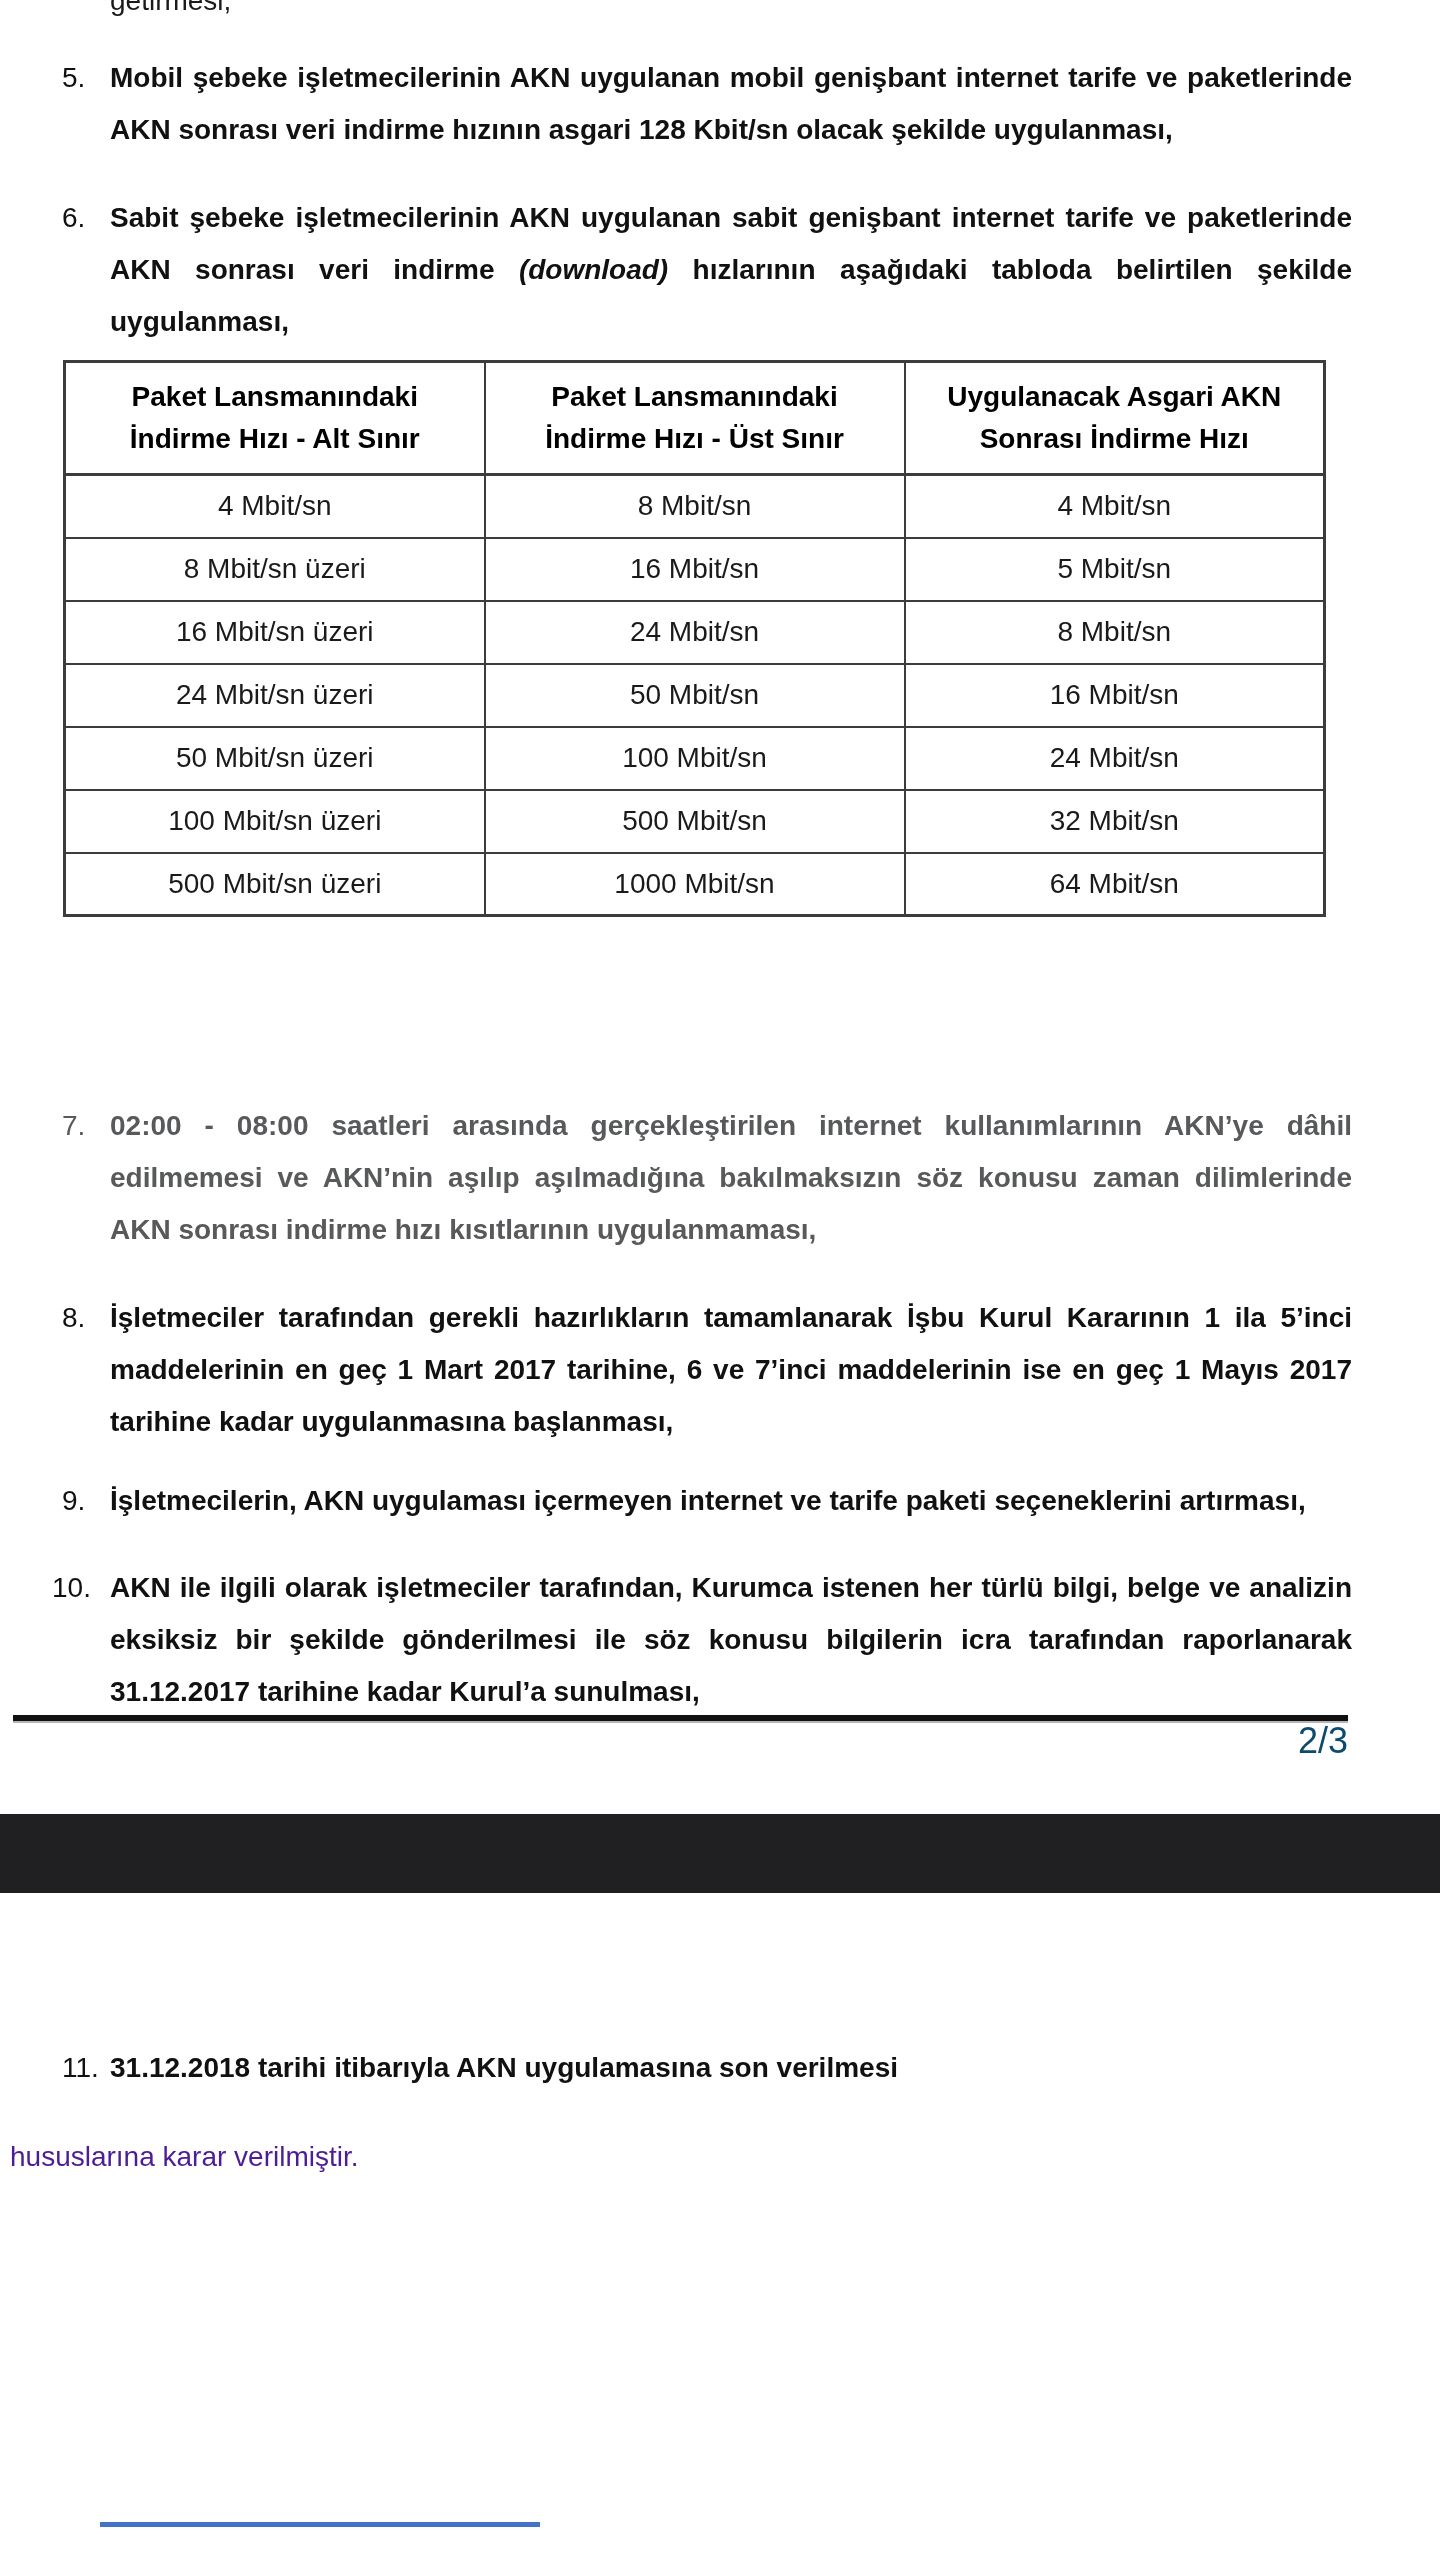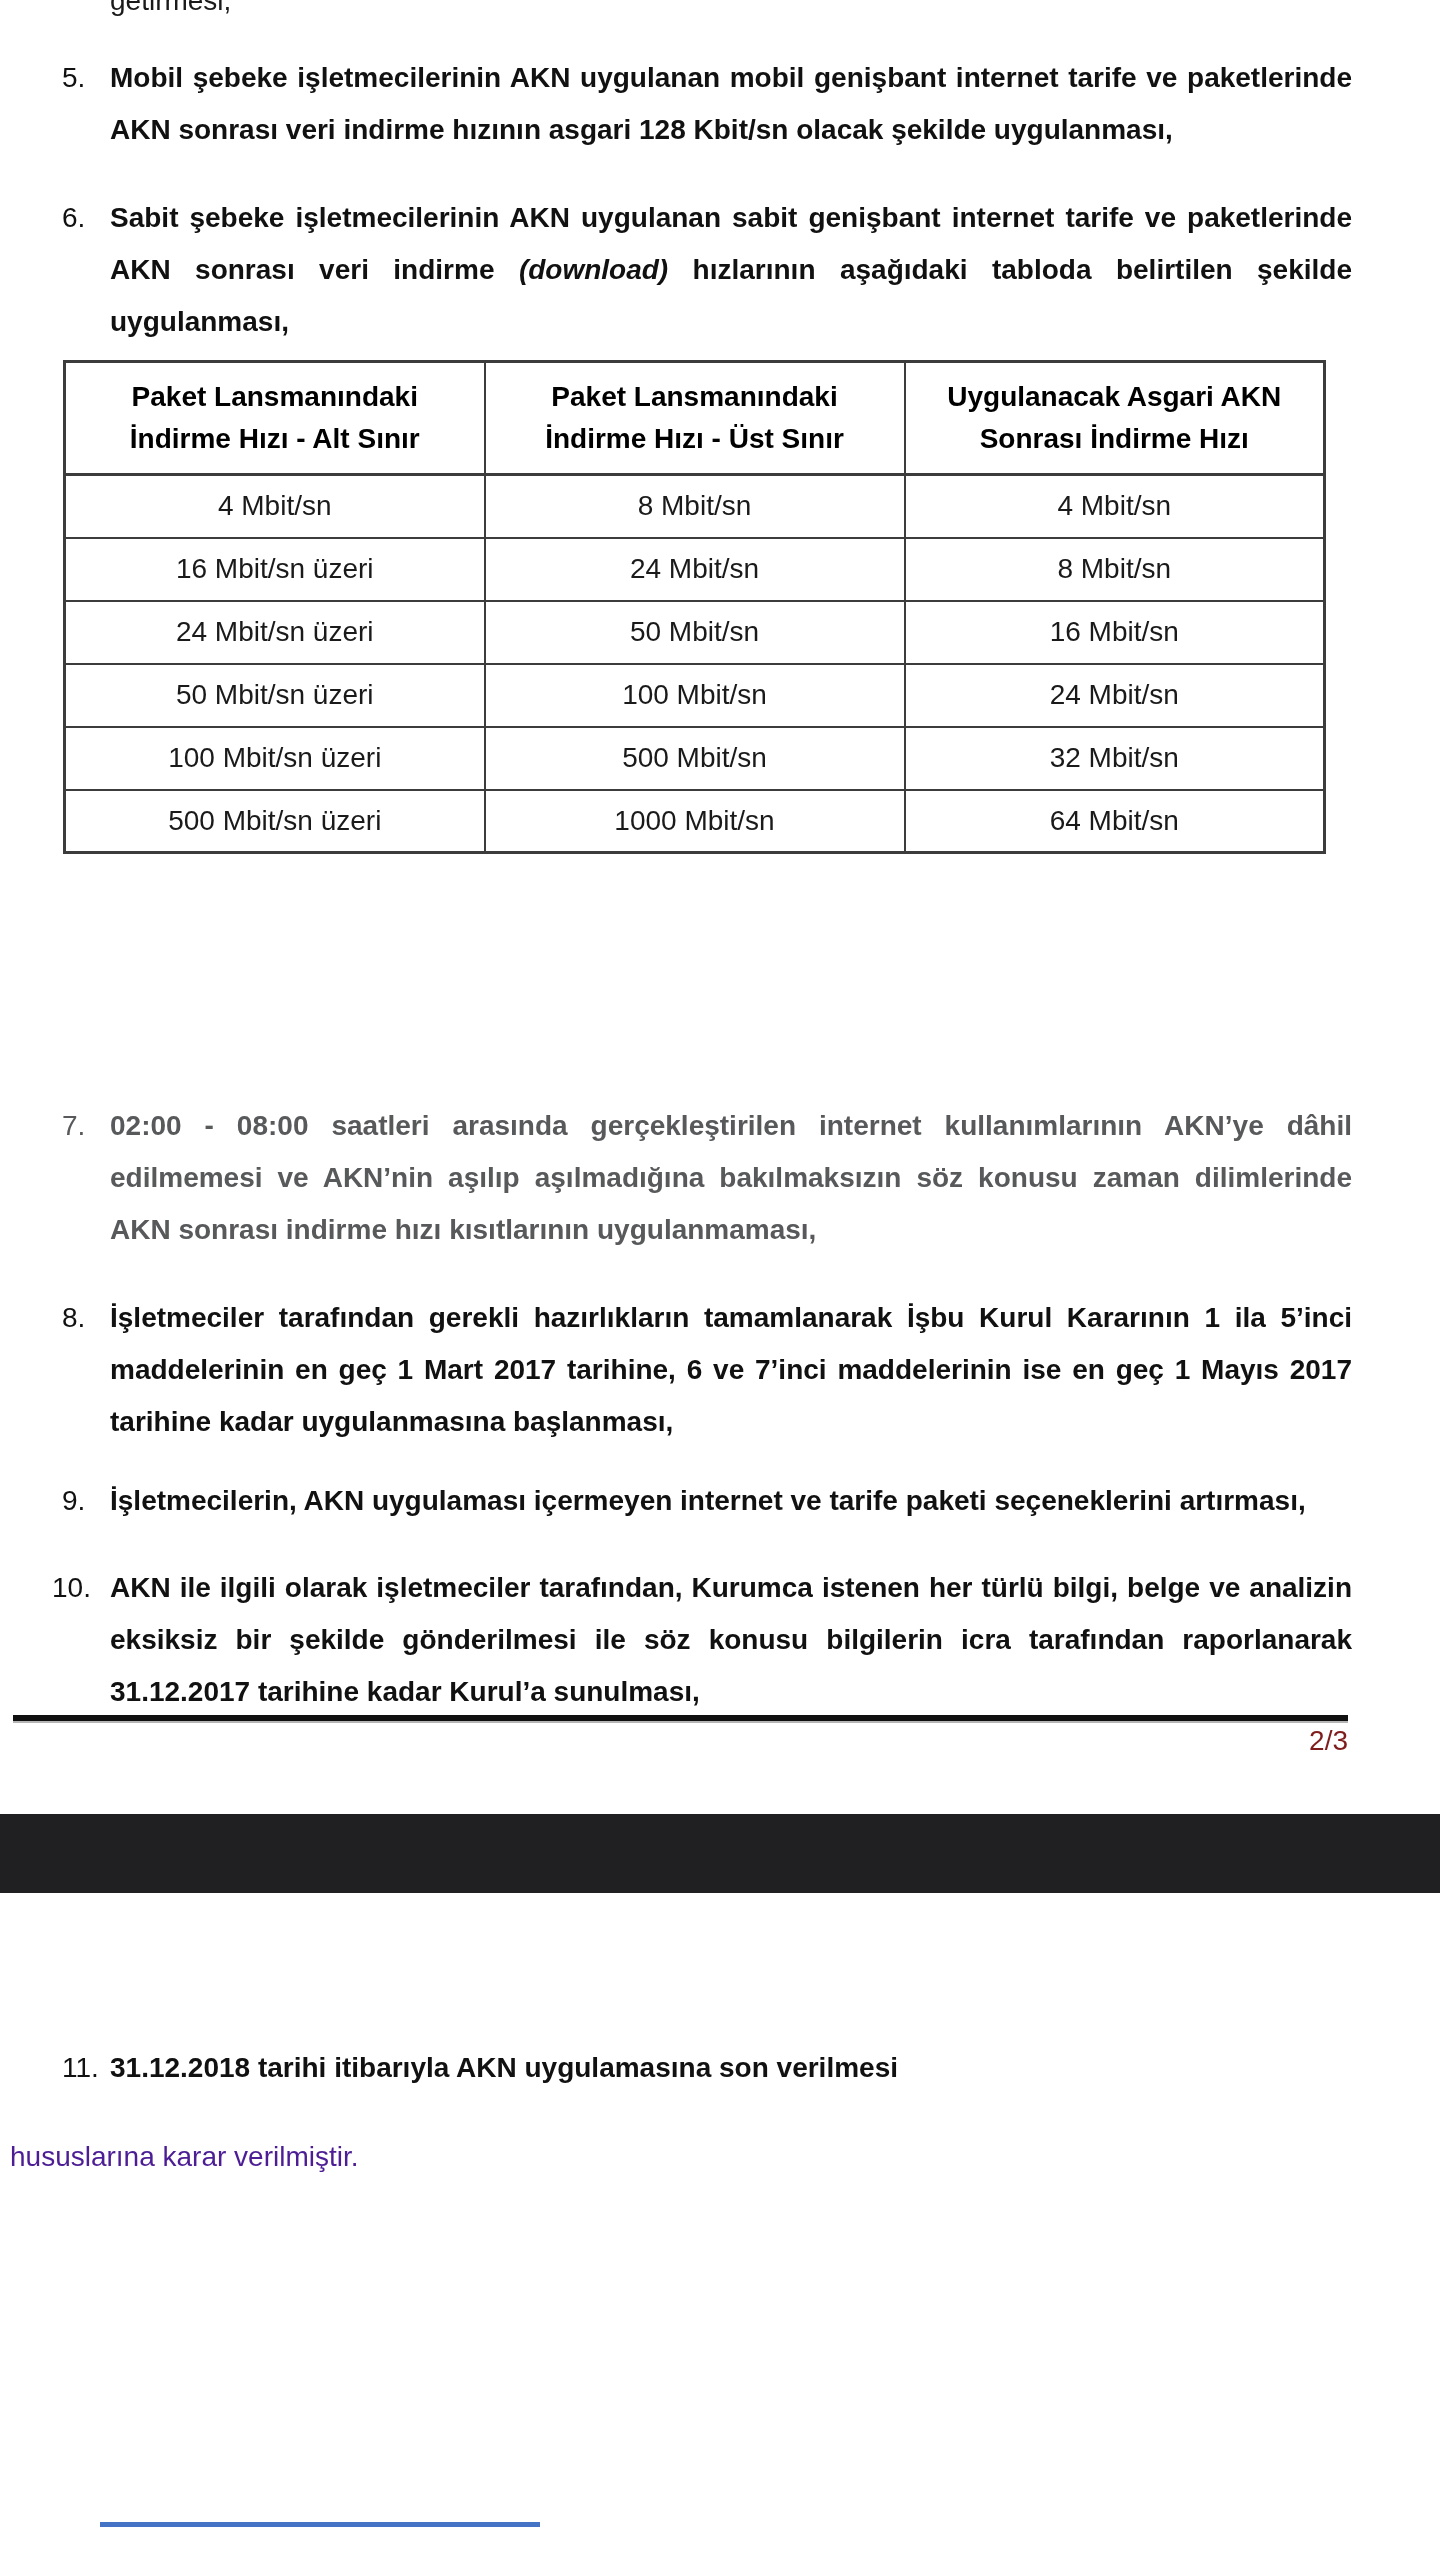--- a/index.html
+++ b/index.html
@@ -102,23 +102,23 @@
     top: 1715px;
     width: 1335px;
     height: 6px;
     background: #101010;
     box-shadow: 0 2px 0 #b5b5b5;
   }
   .page-number {
     position: absolute;
     top: 1726px;
     right: 92px;
-    font-size: 28px;
+    font-size: 36px;
     line-height: 30px;
-    color: #7f1d1d;
+    color: #0c4a6e;
   }
 
   
   .separator-bar {
     position: absolute;
     left: 0;
     top: 1814px;
     width: 1440px;
     height: 79px;
     background: #202022;
@@ -167,20 +167,25 @@
           <th>Uygulanacak Asgari AKN Sonrası İndirme Hızı</th>
         </tr>
     </thead>
     <tbody>
         <tr>
           <td>4 Mbit/sn</td>
           <td>8 Mbit/sn</td>
           <td>4 Mbit/sn</td>
         </tr>
         <tr>
+          <td>8 Mbit/sn üzeri</td>
+          <td>16 Mbit/sn</td>
+          <td>5 Mbit/sn</td>
+        </tr>
+        <tr>
           <td>16 Mbit/sn üzeri</td>
           <td>24 Mbit/sn</td>
           <td>8 Mbit/sn</td>
         </tr>
         <tr>
           <td>24 Mbit/sn üzeri</td>
           <td>50 Mbit/sn</td>
           <td>16 Mbit/sn</td>
         </tr>
         <tr>

